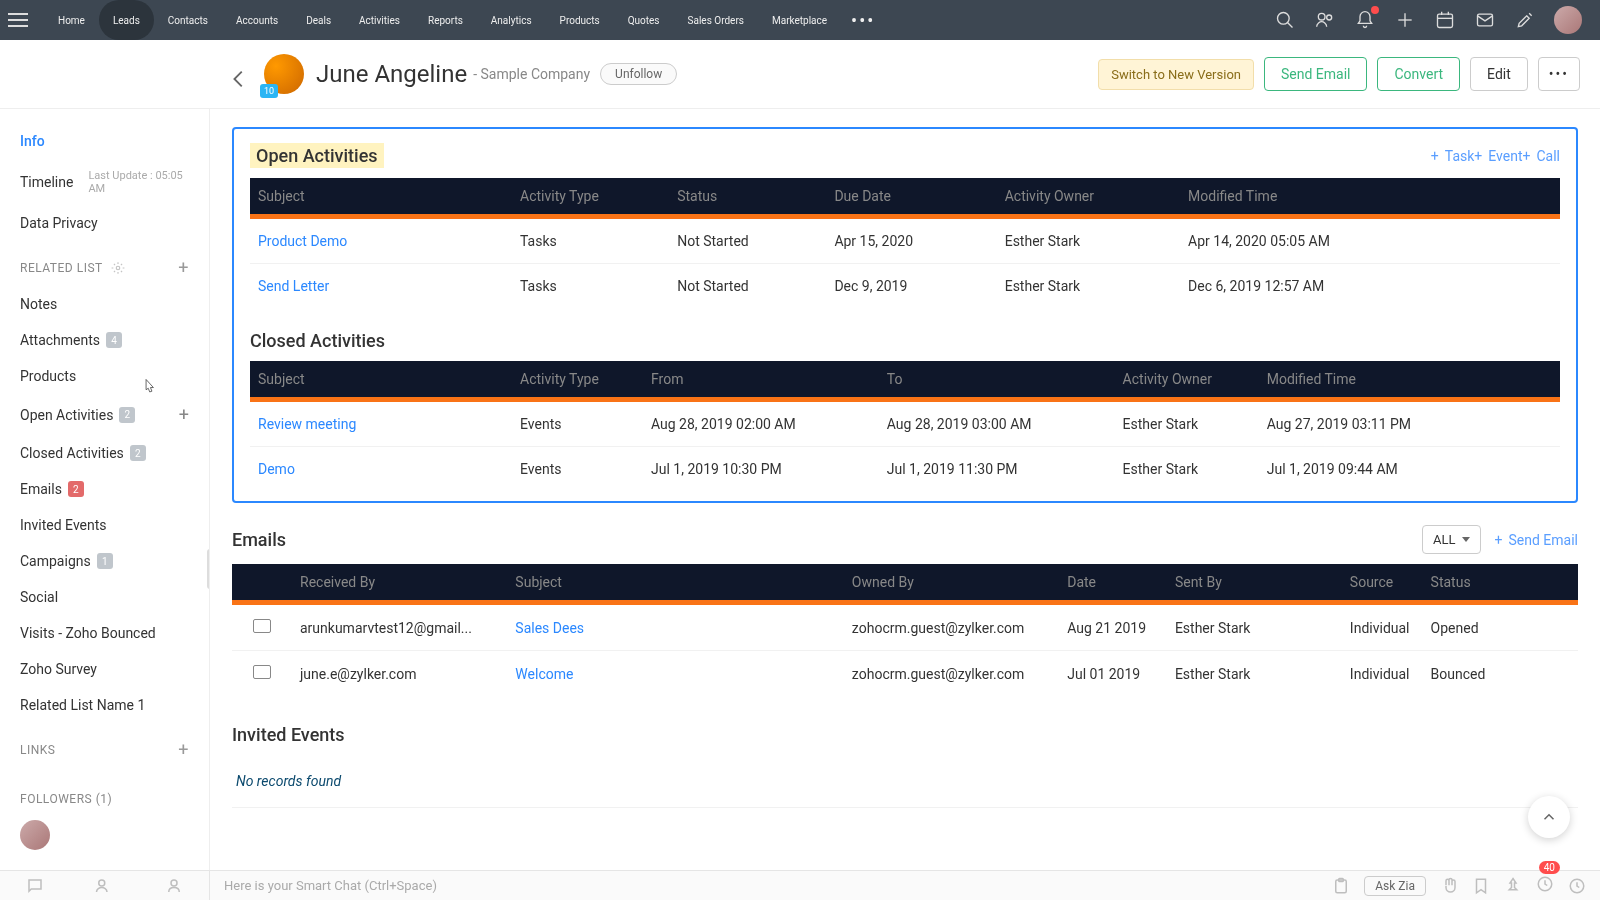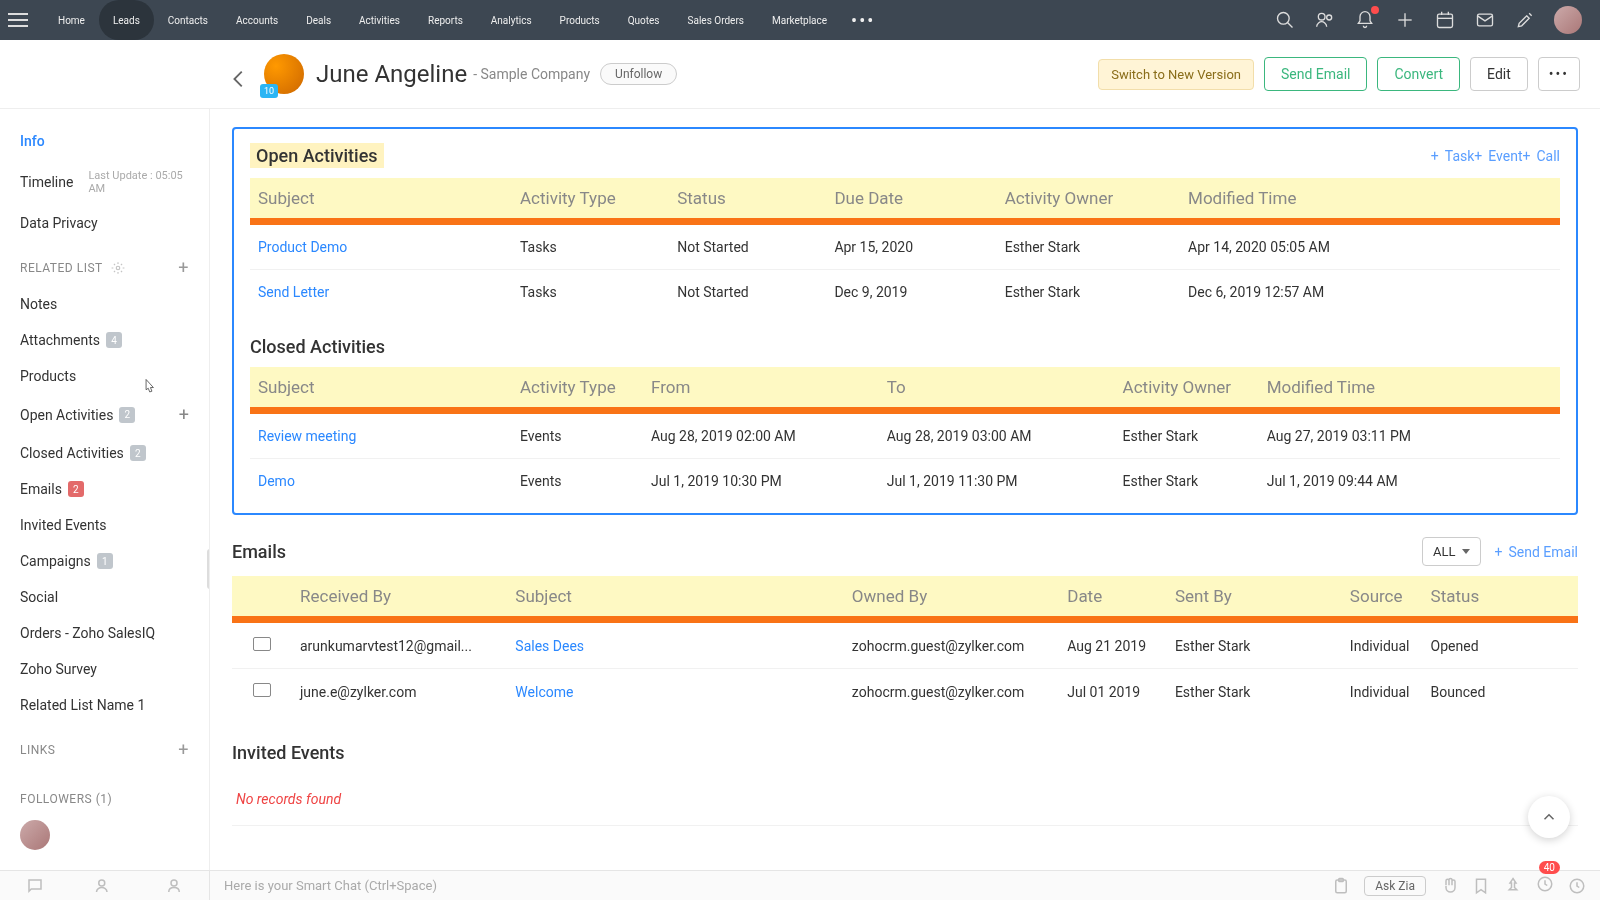--- a/index.html
+++ b/index.html
@@ -57,33 +57,33 @@
 .main { flex: 1; padding: 18px 22px; overflow-y: auto; background: #fff; }
 .active-block { border: 2px solid #2b88ff; border-radius: 4px; padding: 14px 16px 10px; margin-bottom: 18px; }
 .section-header { display: flex; align-items: center; margin-bottom: 10px; }
 .section-title { font-size: 18px; font-weight: 500; }
 .section-title.hl { background: #fff3c0; padding: 2px 6px; }
 .section-actions { margin-left: auto; display: flex; }
 .plus-link { color: #5a9eff; font-size: 14px; cursor: pointer; }
 .plus-link::before { content: "+"; margin-right: 6px; }
 
 table.data { width: 100%; border-collapse: collapse; }
-table.data th { text-align: left; font-weight: 400; color: #888; font-size: 17px; padding: 10px 8px; background: #fef9c3; border-bottom: 7px solid #f97316; }
+table.data th { text-align: left; font-weight: 400; color: #888; font-size: 14px; padding: 10px 8px; background: #0f172a; border-bottom: 5px solid #f97316; }
 table.data td { padding: 14px 8px; border-bottom: 1px solid #f1f1f1; font-size: 14px; color: #333; }
 table.data td.link { color: #2b88ff; cursor: pointer; }
 table.data tbody tr:last-child td { border-bottom: none; }
 
 .emails-header { display: flex; align-items: center; margin: 22px 0 10px; }
 .select-all { border: 1px solid #ccc; padding: 6px 10px; border-radius: 4px; cursor: pointer; display: flex; align-items: center; gap: 6px; font-size: 13px; }
 .caret-down { width: 0; height: 0; border-left: 4px solid transparent; border-right: 4px solid transparent; border-top: 5px solid #666; }
 .mail-icon-cell { text-align: center; width: 60px; }
 .mail-icon { display: inline-block; width: 18px; height: 14px; border: 1.5px solid #888; border-radius: 2px; position: relative; }
 .mail-icon::after { content: ""; position: absolute; top: 0; left: 0; right: 0; height: 0; border-top: 7px solid transparent; border-left: 9px solid #888; border-right: 9px solid #888; opacity: 0.0; }
 
-.no-records { color: #ef4444; font-style: italic; padding: 18px 4px; border-bottom: 1px solid #f1f1f1; }
+.no-records { color: #0c4a6e; font-style: italic; padding: 18px 4px; border-bottom: 1px solid #f1f1f1; }
 
 
 .fab { position: absolute; right: 30px; bottom: 62px; width: 42px; height: 42px; border-radius: 50%; background: #fff; box-shadow: 0 2px 8px rgba(0,0,0,0.18); display: flex; align-items: center; justify-content: center; cursor: pointer; }
 .fab svg { width: 18px; height: 18px; stroke: #666; fill: none; stroke-width: 2; }
 
 
 .bottombar { position: absolute; bottom: 0; left: 0; right: 0; height: 30px; border-top: 1px solid #e5e5e5; background: #fafafa; display: flex; align-items: center; }
 .bottom-left { width: 210px; display: flex; justify-content: space-around; align-items: center; height: 100%; border-right: 1px solid #e5e5e5; }
 .bottom-icon { width: 18px; height: 18px; opacity: 0.4; cursor: pointer; }
 .smart-chat { flex: 1; padding-left: 14px; color: #aaa; font-size: 13px; }
@@ -227,21 +227,21 @@
       <div class="side-link">
         <span>Emails</span>
         <span class="side-badge red">2</span>
       </div>
       <div class="side-link">Invited Events</div>
       <div class="side-link">
         <span>Campaigns</span>
         <span class="side-badge">1</span>
       </div>
       <div class="side-link">Social</div>
-      <div class="side-link">Orders - Zoho SalesIQ</div>
+      <div class="side-link">Visits - Zoho Bounced</div>
       <div class="side-link">Zoho Survey</div>
       <div class="side-link">Related List Name 1</div>
 
       <div class="side-heading">
         <span>LINKS</span>
         <span class="side-heading-plus">+</span>
       </div>
 
       <div class="side-heading" style="padding-top:24px">
         <span>FOLLOWERS (1)</span>

